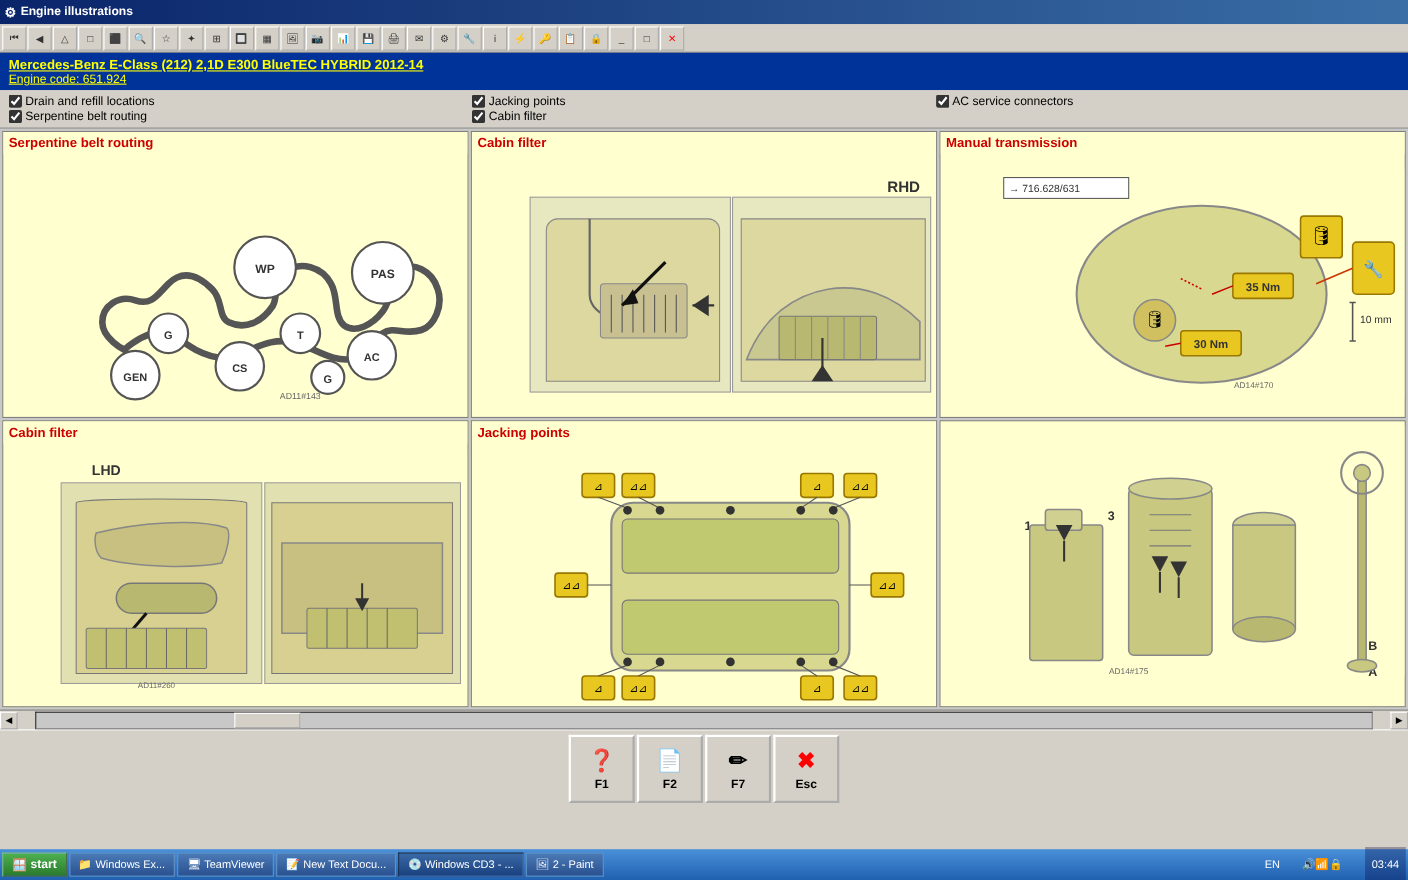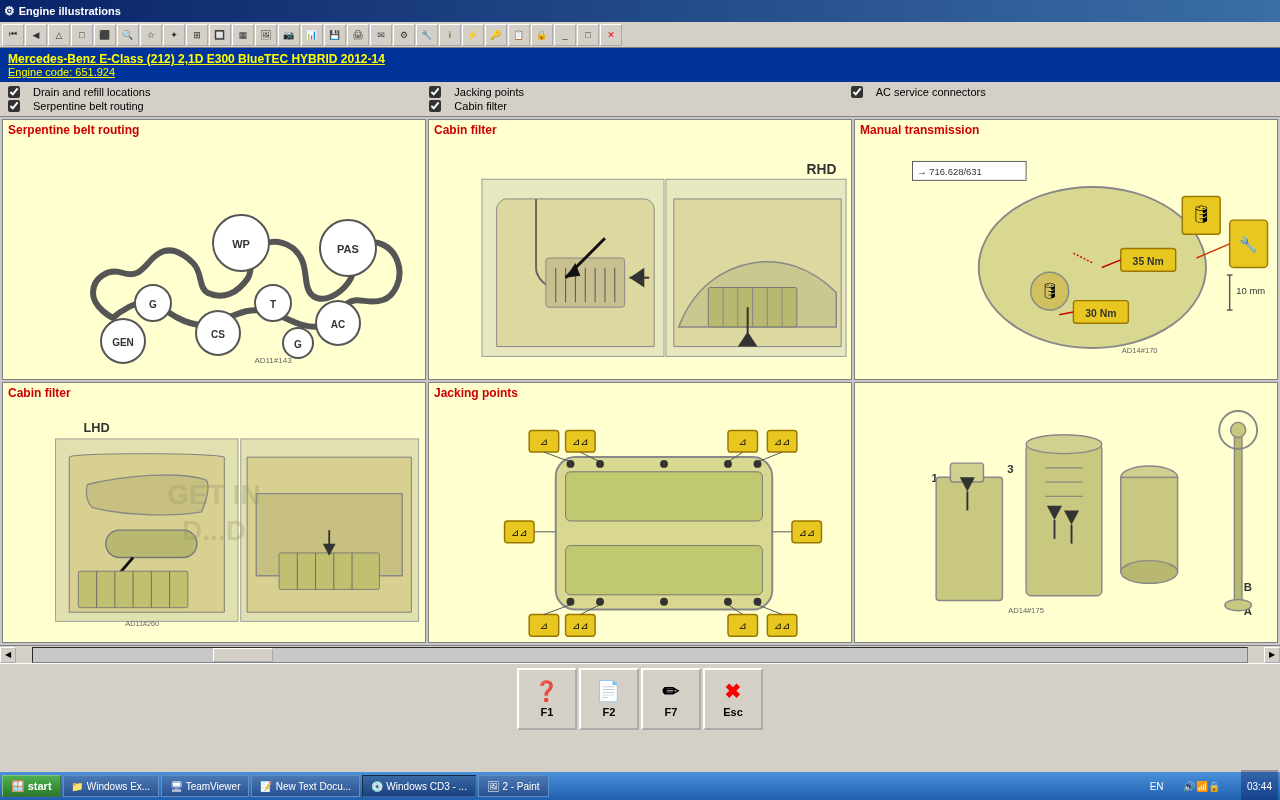--- a/index.html
+++ b/index.html
@@ -56,21 +56,21 @@
     }
     .checkbox-group {
       display: flex;
       flex-direction: column;
       gap: 2px;
       flex: 1;
     }
     .checkbox-item {
       display: flex;
       align-items: flex-end;
-      gap: 13px;
+      gap: 3px;
       font-size: 11px;
     }
     .checkbox-item input[type="checkbox"] {
       width: 12px; height: 12px;
       accent-color: #333;
     }
 
     
     .main-content {
       background: #c8c8c8;
@@ -484,21 +484,20 @@
         <line x1="310" y1="155" x2="310" y2="195" stroke="#666" stroke-width="1"></line>
         <line x1="330" y1="155" x2="330" y2="195" stroke="#666" stroke-width="1"></line>
 
         <line x1="305" y1="130" x2="305" y2="155" stroke="#333" stroke-width="2"></line>
         <polygon points="305,158 298,145 312,145" fill="#333"></polygon>
 
         <text x="100" y="235" text-anchor="middle" font-size="8" fill="#666">AD11#260</text>
       </svg>
     </div>
 
-    <div class="watermark">GET IN<br>D...D</div>
   </div>
 
   <div class="panel">
     <div class="panel-title">Jacking points</div>
     <div class="panel-content">
       <svg width="380" height="240" viewBox="0 0 380 240">
         <rect width="380" height="240" fill="#ffffd0"></rect>
 
         <rect x="80" y="55" width="220" height="155" rx="20" fill="#d8d890" stroke="#888" stroke-width="2"></rect>
 

